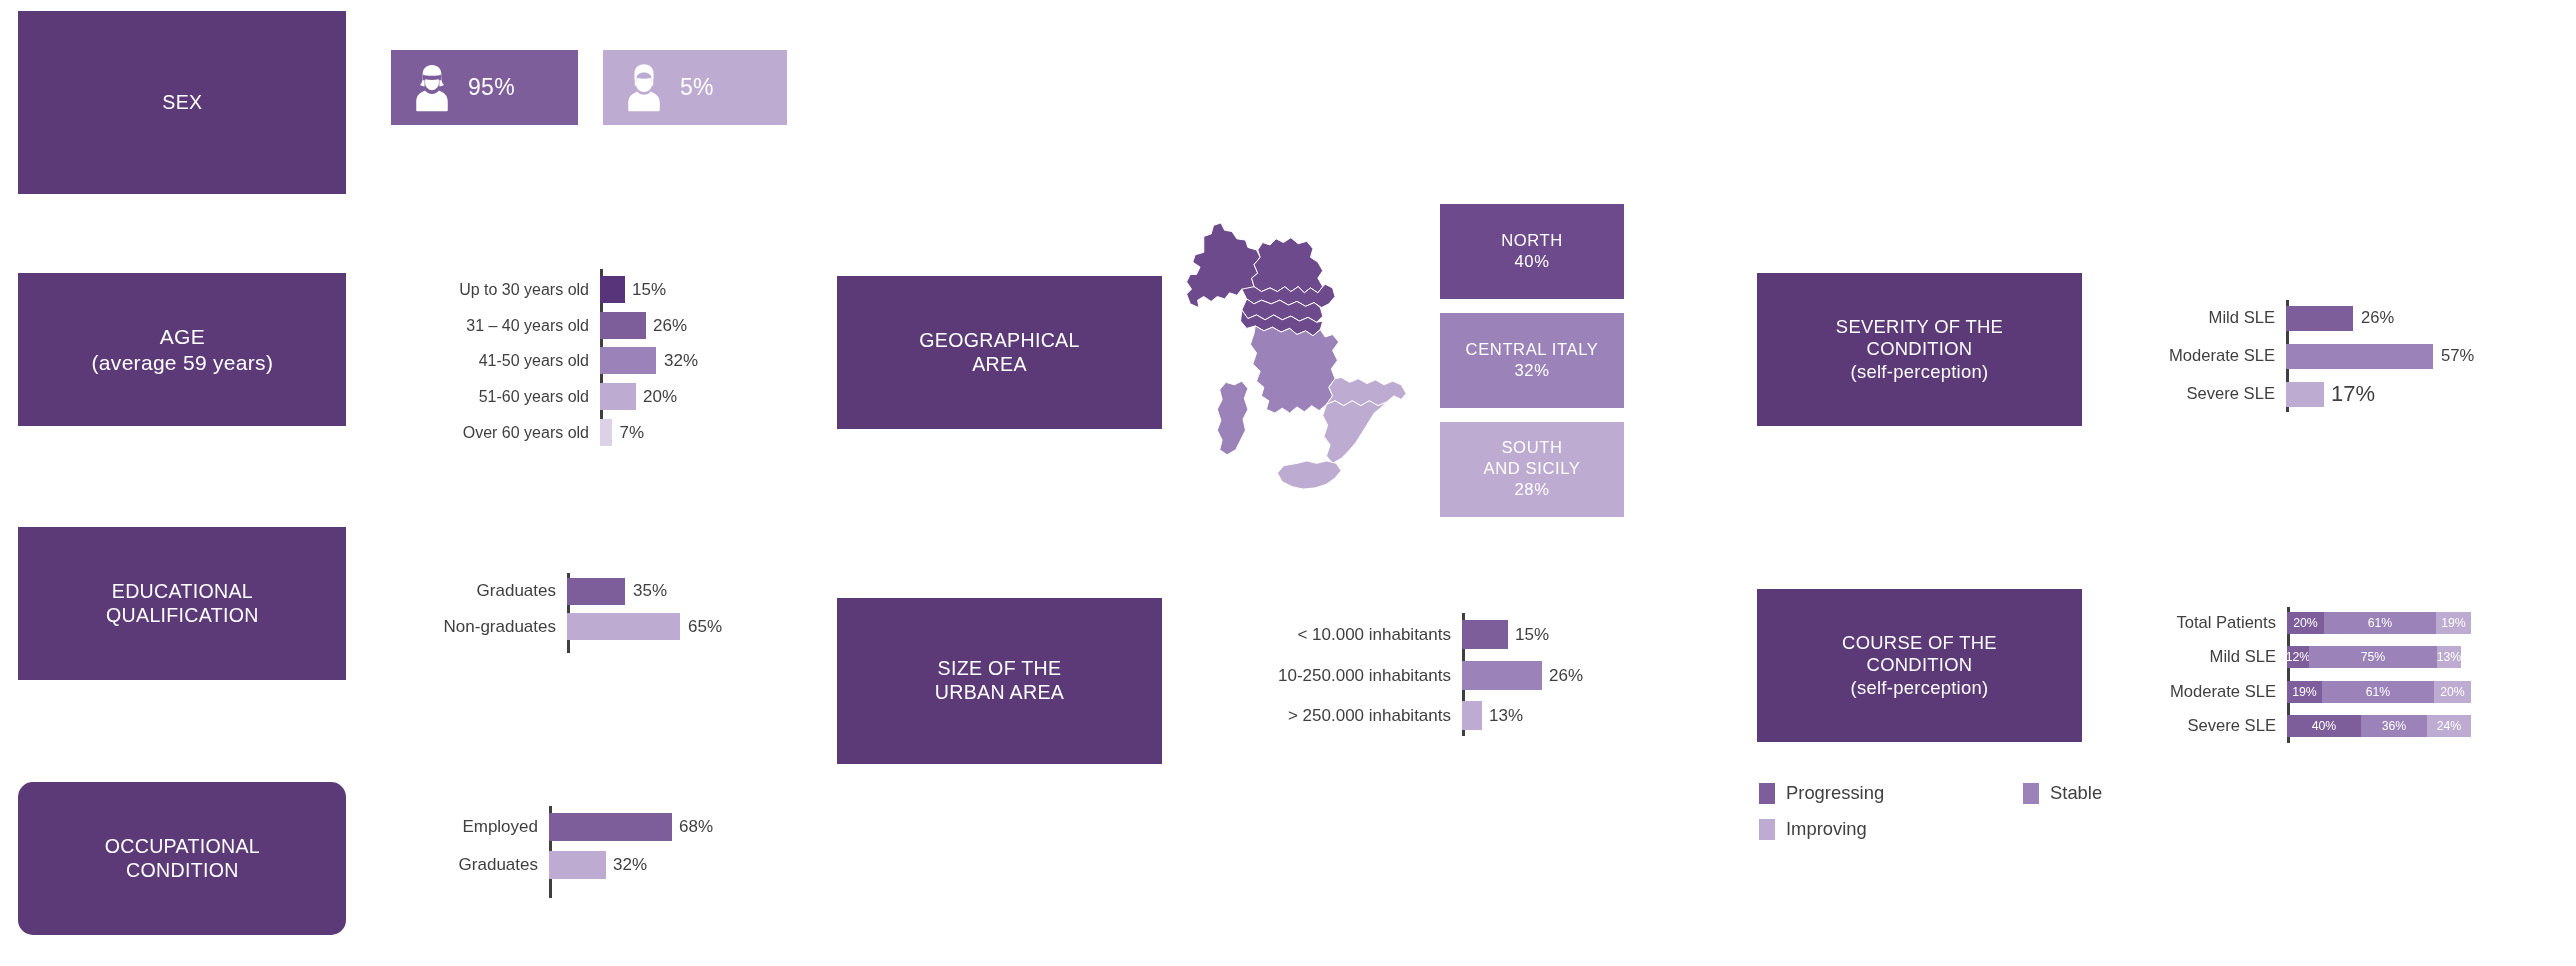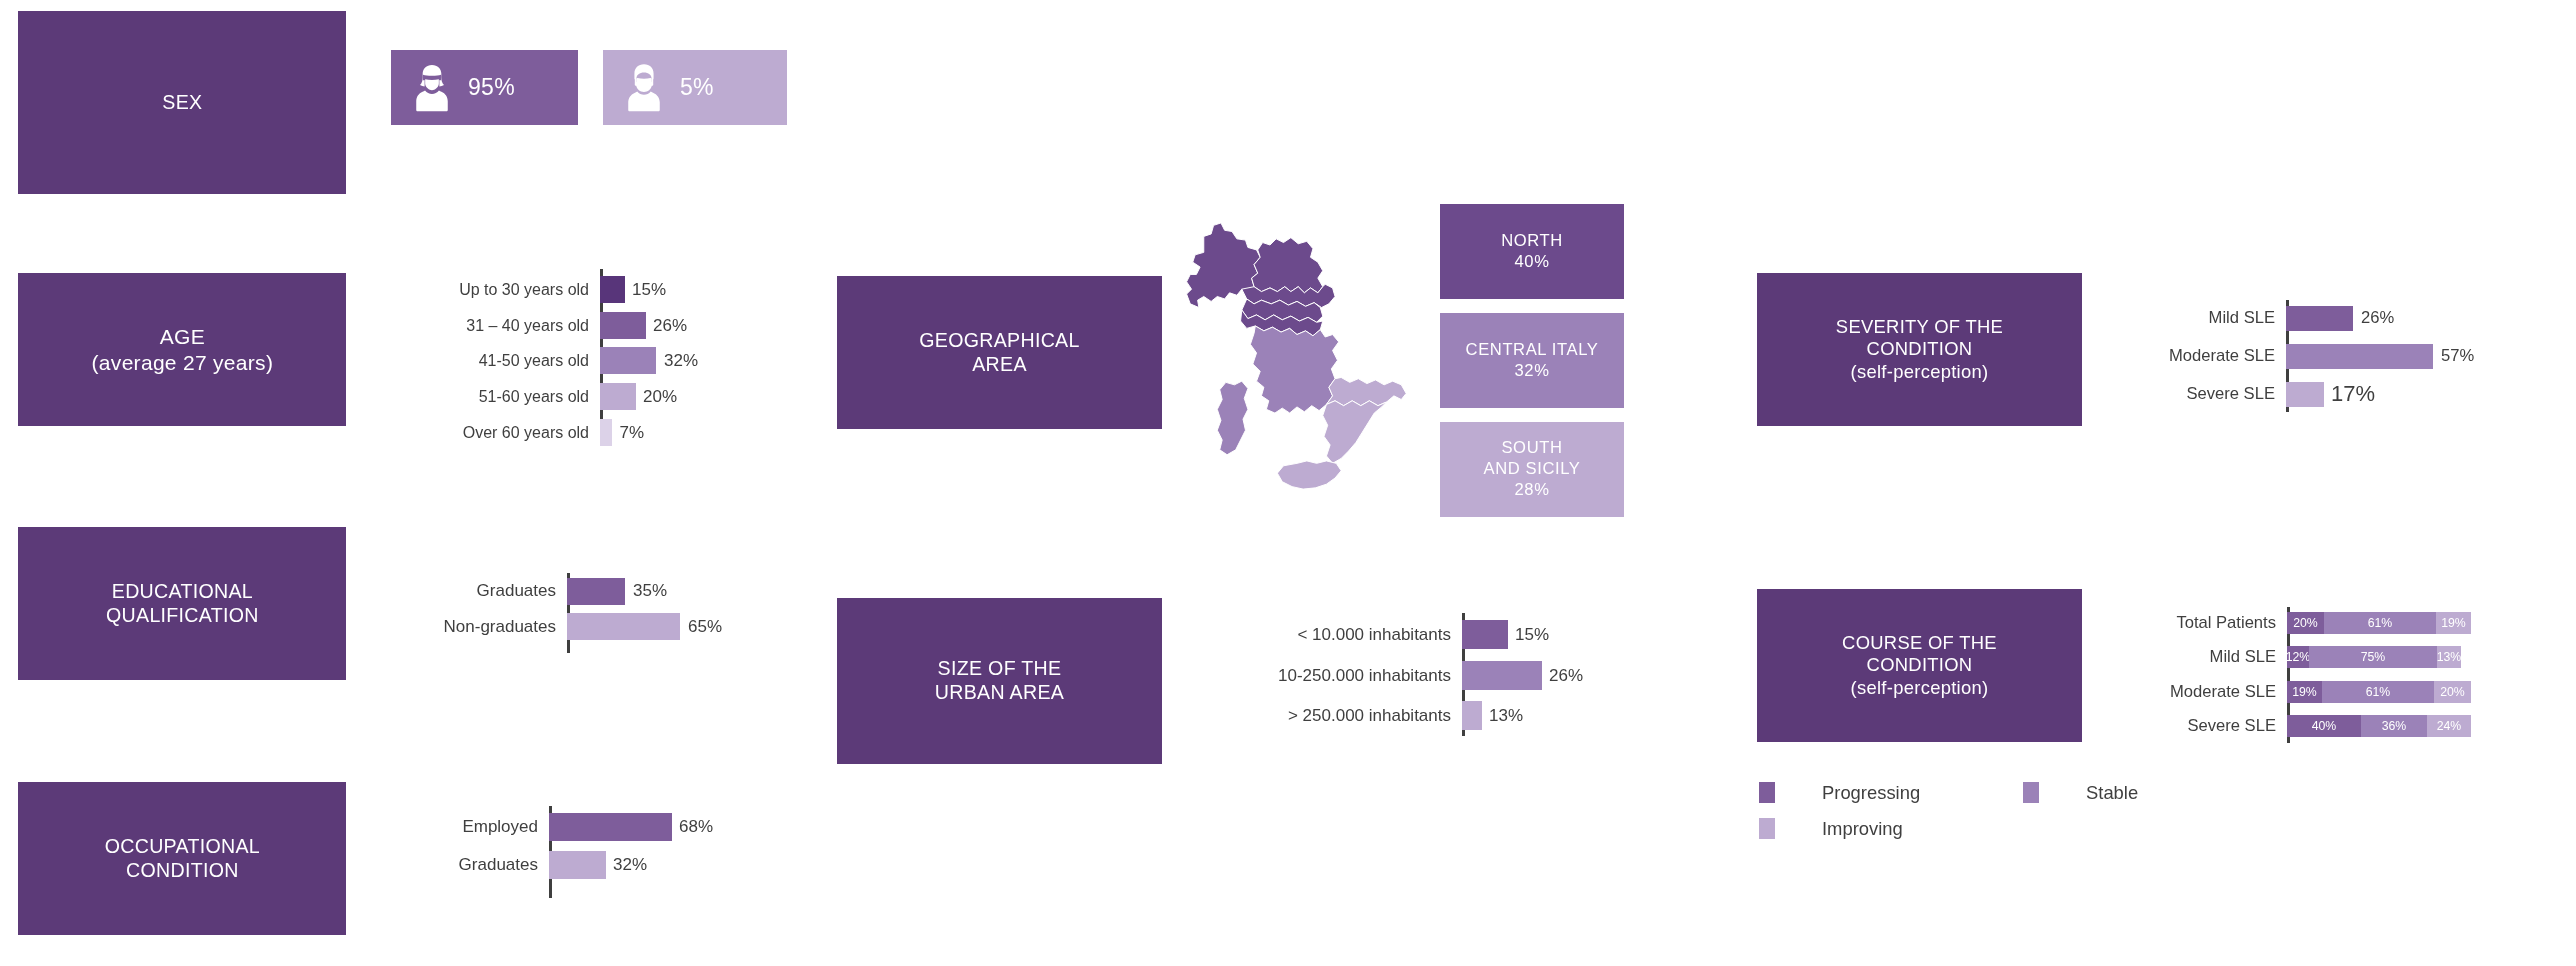--- a/index.html
+++ b/index.html
@@ -41,21 +41,21 @@
   .row .val{position:absolute;white-space:nowrap;color:#3f3f3f;}
 
   
   .srow{position:absolute;display:flex;align-items:stretch;}
   .srow .slbl{position:absolute;right:100%;margin-right:11px;white-space:nowrap;color:#3f3f3f;}
   .seg{display:flex;align-items:center;justify-content:center;color:#fff;font-size:12.3px;
        box-sizing:border-box;overflow:hidden;}
 
   
   .legend{position:absolute;}
-  .litem{position:absolute;display:flex;gap:36px;}
+  .litem{position:absolute;display:flex;align-items:center;}
   .swatch{width:16px;height:21px;flex:0 0 auto;}
   .ltext{margin-left:11px;font-size:18.4px;color:#3f3f3f;white-space:nowrap;}
 
   
   .regionbox{
     position:absolute;display:flex;align-items:center;justify-content:center;
     text-align:center;color:#ffffff;letter-spacing:0.6px;line-height:1.25;font-size:16.6px;
   }
 </style>
 </head>
@@ -79,21 +79,21 @@
   <div class="sextile" style="left:603px;top:50px;width:184px;height:75px;background:#bdabd1;">
     <svg class="person" width="40" height="52" viewBox="0 0 66 84" aria-hidden="true">
       <path fill="#ffffff" d="M33 3c-9.6 0-15.8 6.2-15.8 15.4v7.4c0 .9.2 1.5.6 2.1v9c0 .8.6 1.4 1.4 1.4h.9c1.4 5.9 6.4 10.3 12.9 10.3s11.5-4.4 12.9-10.3h.9c.8 0 1.4-.6 1.4-1.4v-9c.4-.6.6-1.2.6-2.1v-7.4C48.8 9.2 42.6 3 33 3zm10.6 22.6c-3.2.8-6.8 1.2-10.6 1.2s-7.4-.4-10.6-1.2c-.9-.2-1.6.5-1.6 1.4v5.5c-.2-.3-.3-.7-.3-1.2v-4.5c0-6.7 5.2-10.4 12.5-10.4s12.5 3.7 12.5 10.4v4.5c0 .5-.1.9-.3 1.2V27c0-.9-.7-1.6-1.6-1.4z"></path>
       <path fill="#ffffff" d="M48.6 50.2c-1.6-.7-3.1-1.5-4.5-2.5-2.9 3.4-6.9 5.5-11.1 5.5s-8.2-2.1-11.1-5.5c-1.4 1-2.9 1.8-4.5 2.5C10.9 53 7 59 7 65.7v12.5c0 1.3 1 2.3 2.3 2.3h47.4c1.3 0 2.3-1 2.3-2.3V65.7c0-6.7-3.9-12.7-10.4-15.5z"></path>
     </svg>
     <span class="pct">5%</span>
   </div>
 
   <div class="titlebox" style="left:18.4px;top:273px;width:328px;height:153px;font-size:21px;flex-direction:column;">
     <span class="ln">AGE</span>
-    <span class="ln">(average 27 years)</span>
+    <span class="ln">(average 59 years)</span>
   </div>
 
   <div class="chart" style="left:600px;top:269px;width:429px;height:166px;">
     <div class="axis" style="left:0;height:161px;"></div>
 
     <div class="row" style="left:0;top:7.4px;height:27px;width:368px;">
       <span class="lbl" style="font-size:16px;">Up to 30 years old</span>
       <span class="bar" style="width:24.5px;background:#58357a;"></span>
       <span class="val" style="left:32px;font-size:17px;">15%</span>
     </div>
@@ -137,21 +137,21 @@
       <span class="val" style="left:66px;font-size:17px;">35%</span>
     </div>
 
     <div class="row" style="left:0;top:40px;height:27px;width:368px;">
       <span class="lbl" style="font-size:17px;">Non-graduates</span>
       <span class="bar" style="width:113px;background:#bdabd1;"></span>
       <span class="val" style="left:121px;font-size:17px;">65%</span>
     </div>
   </div>
 
-  <div class="titlebox" style="left:18.4px;top:782px;width:328px;height:153px;font-size:19.6px;flex-direction:column;">
+  <div class="titlebox" style="left:18.4px;top:782px;width:328px;height:153px;font-size:19.6px;flex-direction:column;border-radius:15px;">
     <span class="ln">OCCUPATIONAL</span>
     <span class="ln">CONDITION</span>
   </div>
 
   <div class="chart" style="left:549px;top:806px;width:429px;height:98px;">
     <div class="axis" style="left:0;height:92px;"></div>
 
     <div class="row" style="left:0;top:7.4px;height:28px;width:368px;">
       <span class="lbl" style="font-size:17px;">Employed</span>
       <span class="bar" style="width:123px;background:#7e5d9b;"></span>

